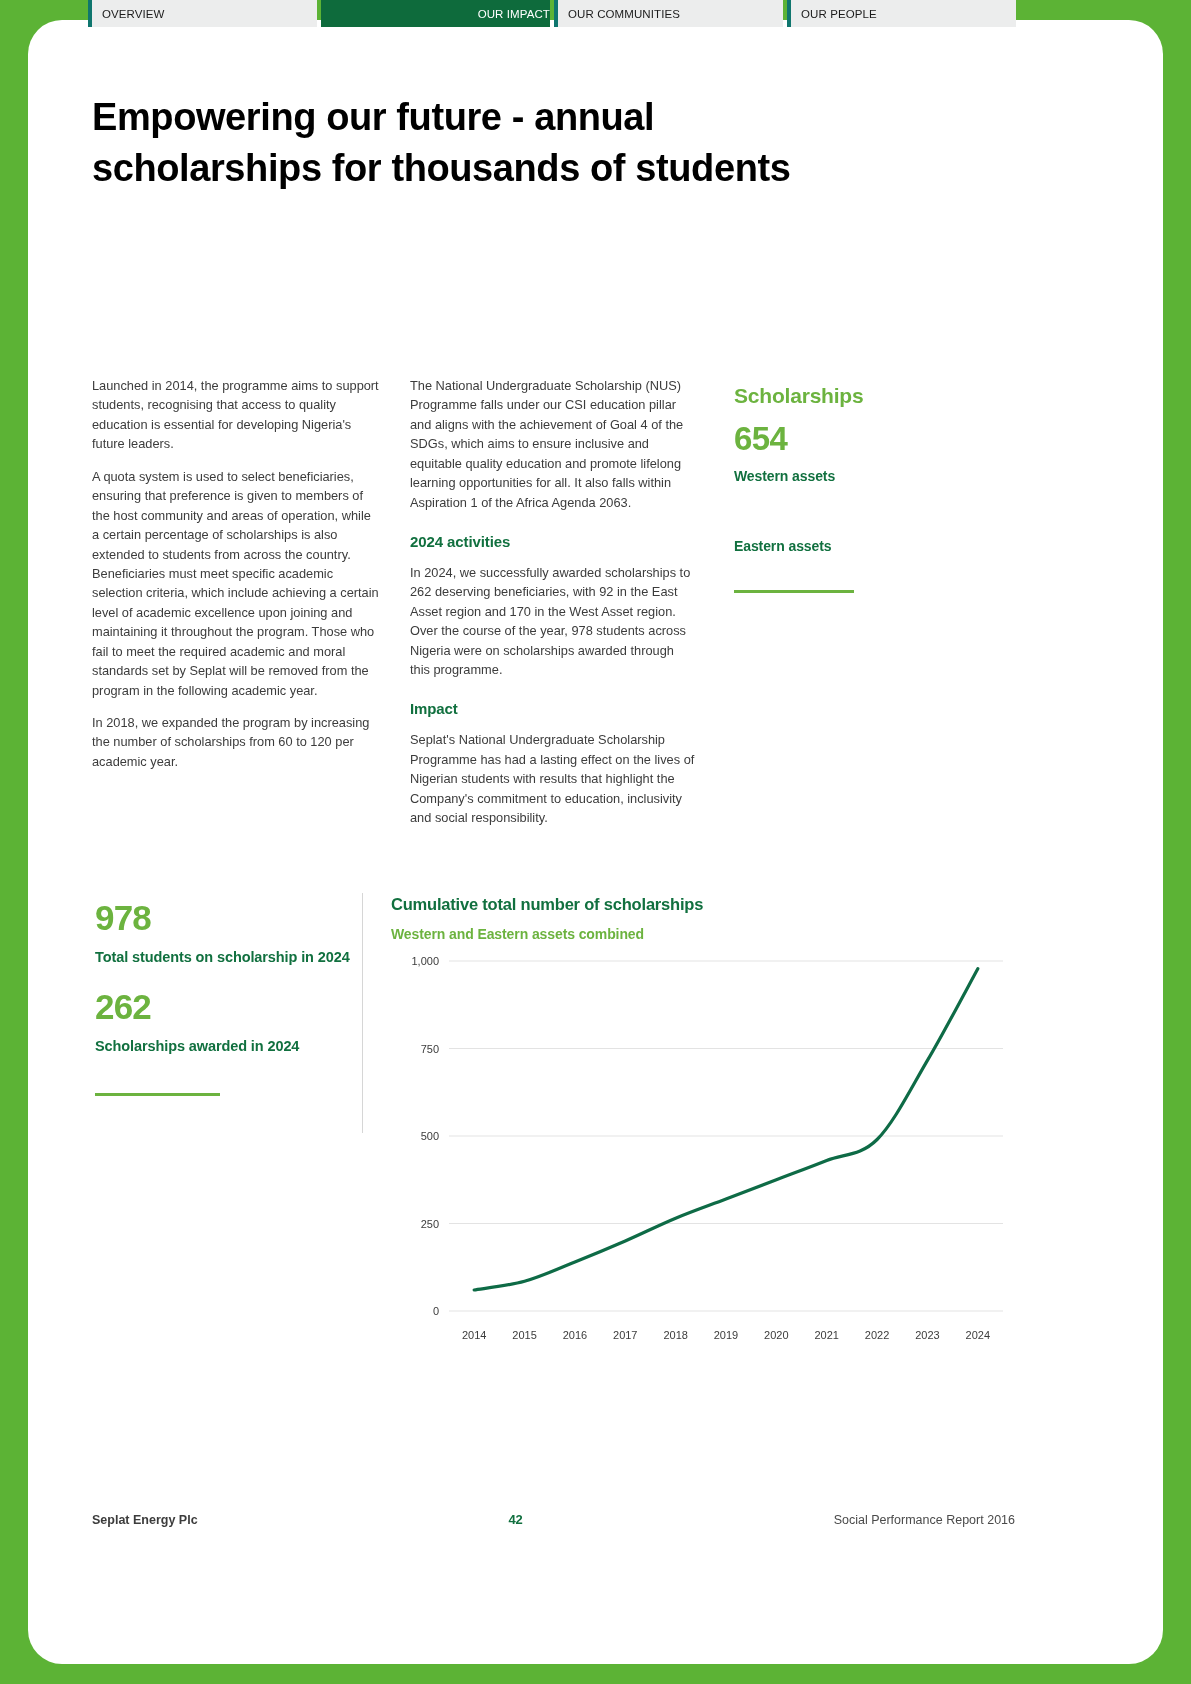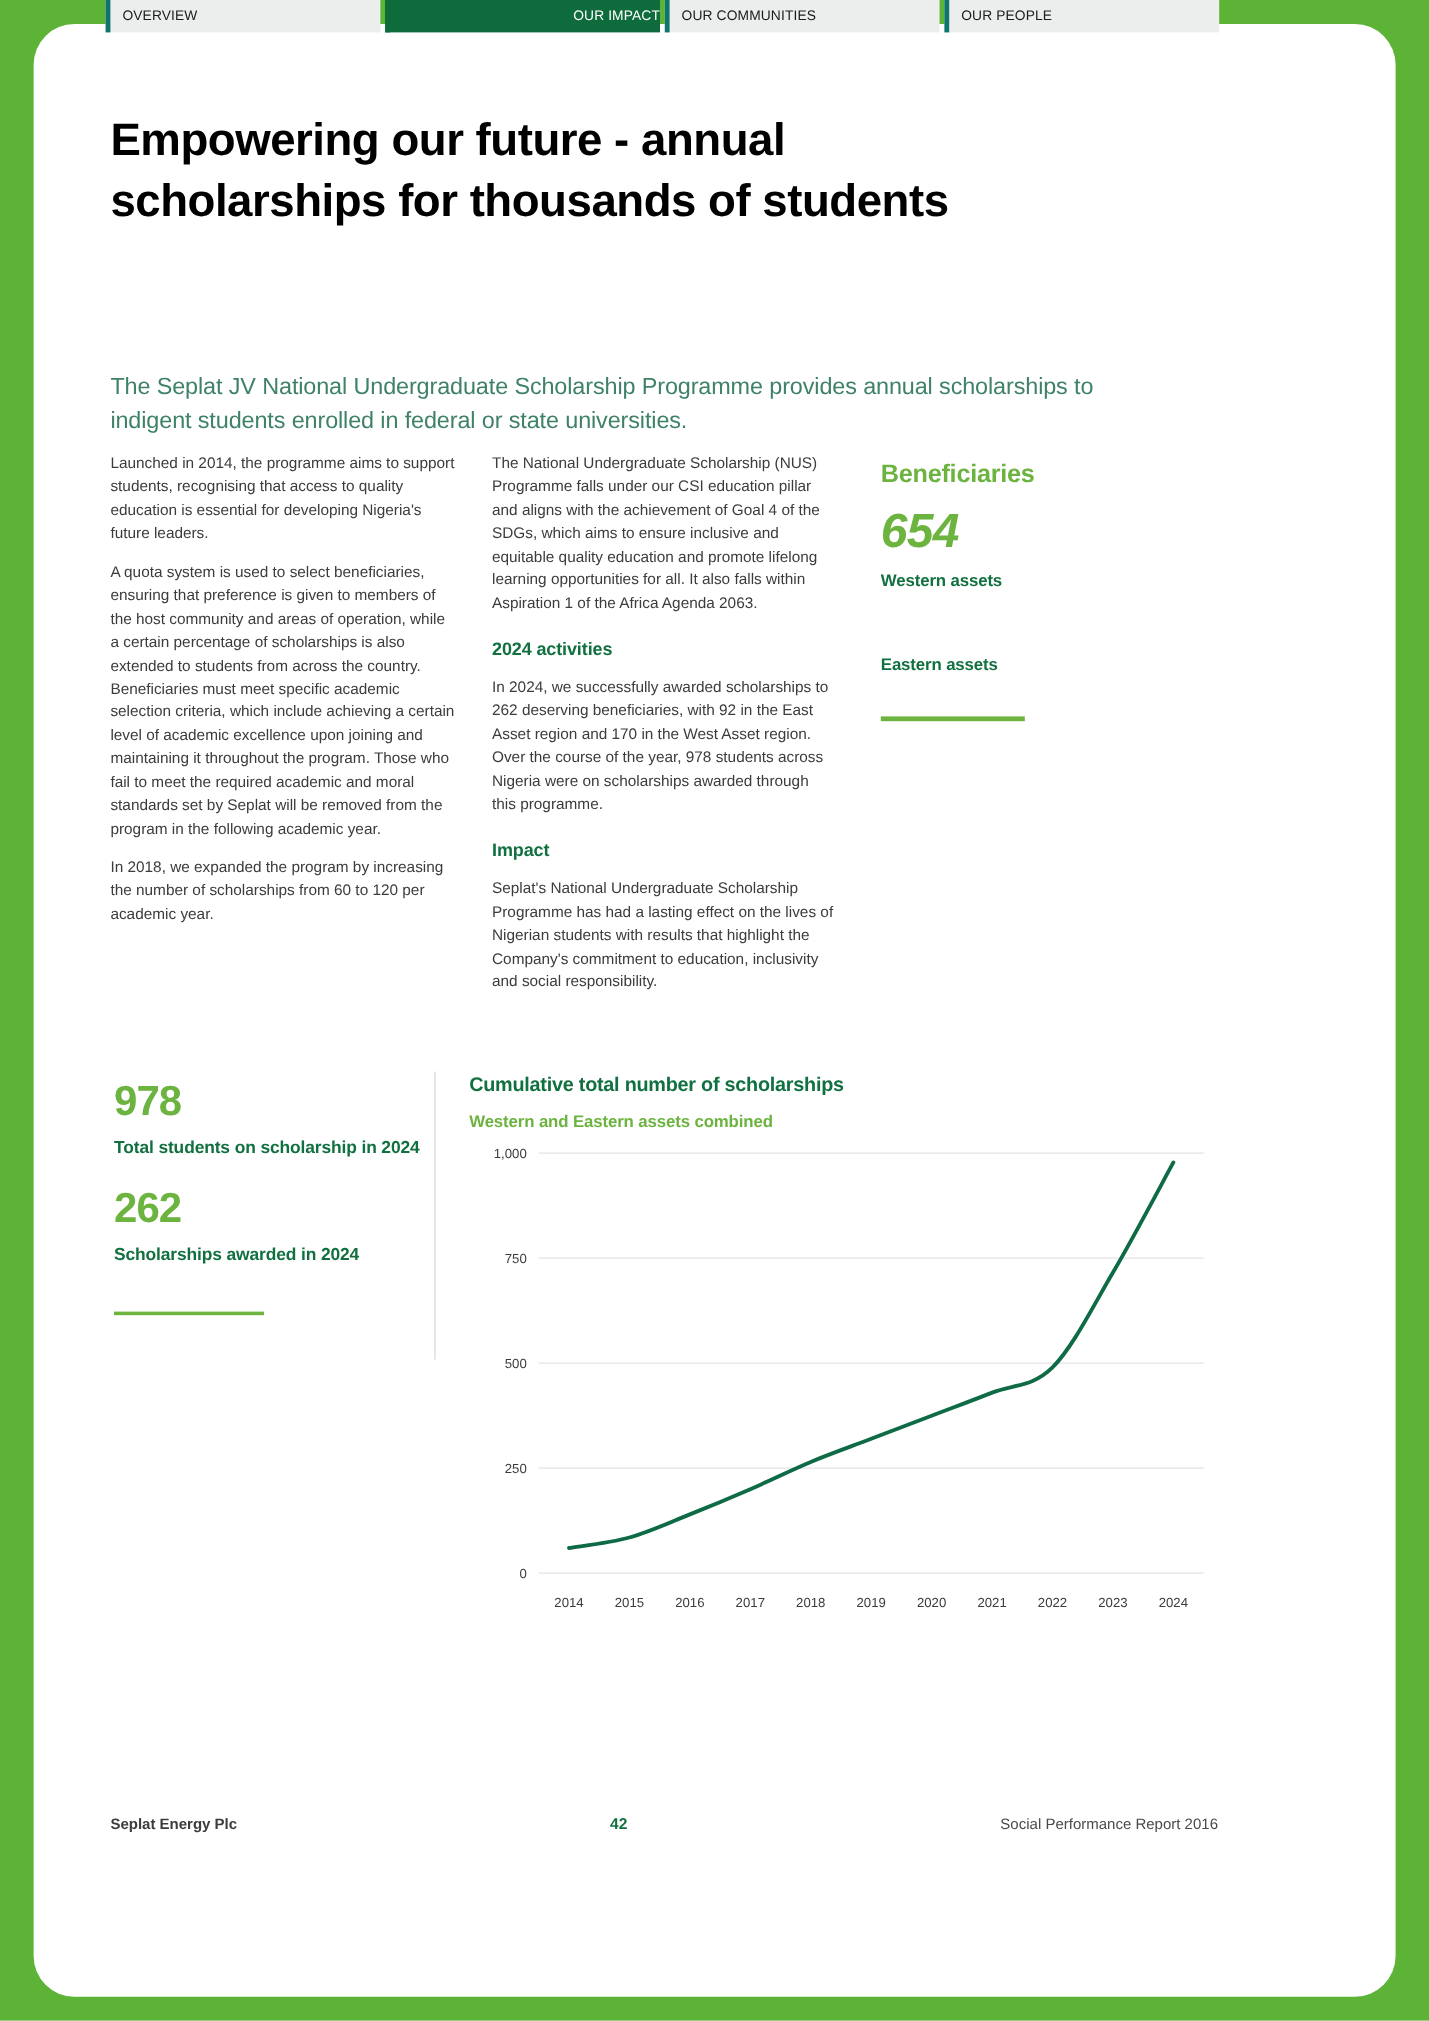--- a/index.html
+++ b/index.html
@@ -103,26 +103,25 @@
     width: 260px;
   }
   .stat-kicker {
     font-size: 21px;
     font-weight: bold;
     color: #6cb33f;
     letter-spacing: -0.2px;
     margin-bottom: 14px;
   }
   .stat-num {
-    font-size: 40px;
+    font-size: 33px;
     font-weight: bold;
     color: #6cb33f;
     line-height: 1.05;
     letter-spacing: -0.6px;
-    font-style: italic;
   }
   .stat-lbl {
     font-size: 14px;
     font-weight: bold;
     color: #11703f;
     margin-top: 11px;
     letter-spacing: -0.1px;
   }
   .gap-block { height: 43px; }
   .rule {
@@ -221,38 +220,37 @@
     </div>
     <div class="tab">
       <span>OUR COMMUNITIES</span>
     </div>
     <div class="tab">
       <span>OUR PEOPLE</span>
     </div>
   </div>
 
   <h1 id="headline">Empowering our future - annual scholarships for thousands of students</h1>
-  <p id="standfirst">The Seplat JV National Undergraduate Scholarship Programme provides annual scholarships to indigent students enrolled in federal or state universities.</p>
 
   <div class="col" id="col1">
     <p>Launched in 2014, the programme aims to support students, recognising that access to quality education is essential for developing Nigeria's future leaders.</p>
     <p>A quota system is used to select beneficiaries, ensuring that preference is given to members of the host community and areas of operation, while a certain percentage of scholarships is also extended to students from across the country. Beneficiaries must meet specific academic selection criteria, which include achieving a certain level of academic excellence upon joining and maintaining it throughout the program. Those who fail to meet the required academic and moral standards set by Seplat will be removed from the program in the following academic year.</p>
     <p>In 2018, we expanded the program by increasing the number of scholarships from 60 to 120 per academic year.</p>
   </div>
 
   <div class="col" id="col2">
     <p>The National Undergraduate Scholarship (NUS) Programme falls under our CSI education pillar and aligns with the achievement of Goal 4 of the SDGs, which aims to ensure inclusive and equitable quality education and promote lifelong learning opportunities for all. It also falls within Aspiration 1 of the Africa Agenda 2063.</p>
     <div class="subhead">2024 activities</div>
     <p>In 2024, we successfully awarded scholarships to 262 deserving beneficiaries, with 92 in the East Asset region and 170 in the West Asset region. Over the course of the year, 978 students across Nigeria were on scholarships awarded through this programme.</p>
     <div class="subhead">Impact</div>
     <p>Seplat's National Undergraduate Scholarship Programme has had a lasting effect on the lives of Nigerian students with results that highlight the Company's commitment to education, inclusivity and social responsibility.</p>
   </div>
 
   <div id="rightstats">
-    <div class="stat-kicker">Beneficiaries</div>
+    <div class="stat-kicker">Scholarships</div>
     <div class="stat-num">654</div>
     <div class="stat-lbl">Western assets</div>
     <div class="gap-block"></div>
     <div class="stat-lbl">Eastern assets</div>
     <div class="rule"></div>
   </div>
 
   <div id="bottomstats">
     <div class="bstat-num">978</div>
     <div class="bstat-lbl">Total students on scholarship in 2024</div>

